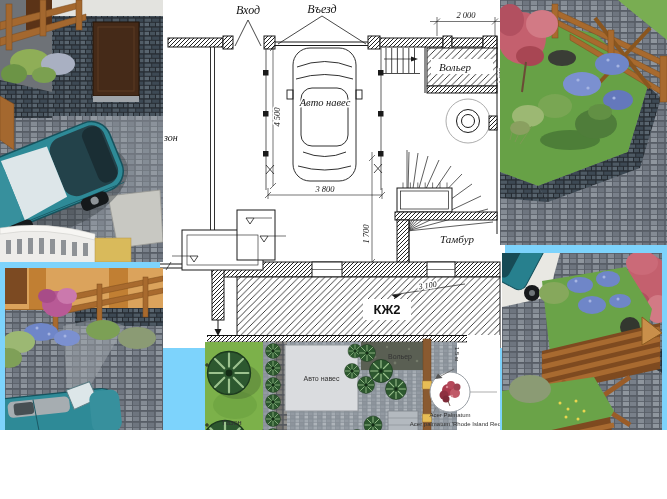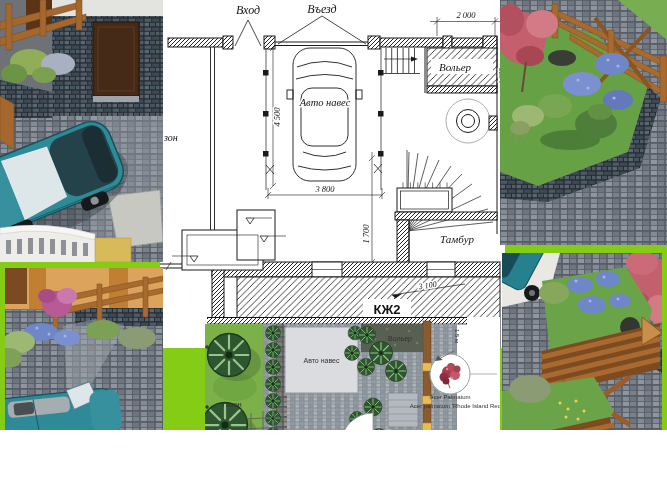--- a/index.html
+++ b/index.html
@@ -1,16 +1,16 @@
 <!DOCTYPE html>
 <html><head>
 <meta charset="utf-8">
 <style>
   html,body{margin:0;padding:0;background:#fff;}
-  .canvas{position:relative;width:667px;height:430px;background:#84cc16;overflow:hidden;
+  .canvas{position:relative;width:667px;height:430px;background:#7dd3fc;overflow:hidden;
           font-family:"Liberation Sans",sans-serif;}
   .panel{position:absolute;}
   .z1{z-index:1}.z2{z-index:2}.z3{z-index:3}
   svg{display:block}
   .cad{font-family:"Liberation Serif",serif;font-style:italic;fill:#141414;}
   .halo{paint-order:stroke;stroke:#ffffff;stroke-width:3px;stroke-linejoin:round;}
   .lbl{font-family:"Liberation Sans",sans-serif;fill:#333;}
 </style>
 </head>
 <body>
@@ -253,21 +253,21 @@
       <text class="cad halo" x="165" y="192" font-size="8.5" text-anchor="middle">3 800</text>
       <text class="cad halo" transform="rotate(-90 208.5 234)" x="208.5" y="234" font-size="8.5" text-anchor="middle">1 700</text>
       <text class="cad halo" transform="rotate(-90 342.5 76)" x="342.5" y="76" font-size="7" text-anchor="middle">1 600</text>
       <text class="cad halo" x="297" y="243" font-size="11" text-anchor="middle">Тамбур</text>
       <text class="cad halo" transform="rotate(-8 268 288)" x="268" y="288" font-size="8" text-anchor="middle">3 100</text>
       <text x="227" y="314" font-size="13" font-weight="bold" text-anchor="middle" fill="#111" style="font-family:&quot;Liberation Sans&quot;,sans-serif">КЖ2</text>
       <text class="cad" x="4" y="141" font-size="10">зон</text>
     </svg>
   </div>
 
-  <div class="panel z2" style="left:205px;top:317px;width:295px;height:163px">
+  <div class="panel z2" style="left:205px;top:335px;width:295px;height:163px">
     <svg viewBox="0 0 295 163" width="295" height="163">
       <rect width="295" height="163" fill="#fff"></rect>
       <rect x="2" y="0" width="260" height="7" fill="url(#hatchD)"></rect>
       <line x1="2" y1="0.5" x2="262" y2="0.5" stroke="#111"></line>
         <line x1="2" y1="7" x2="262" y2="7" stroke="#111" stroke-width="0.7"></line>
       <rect x="55" y="7" width="197" height="156" fill="url(#pave)"></rect>
       <rect x="0" y="7" width="58" height="156" fill="#7cb14a"></rect>
       <ellipse cx="30" cy="70" rx="22" ry="14" fill="#6aa040" opacity="0.6"></ellipse>
       <ellipse cx="20" cy="140" rx="18" ry="12" fill="#6aa040" opacity="0.6"></ellipse>
       <rect x="69" y="7" width="13" height="156" fill="url(#cob2)" opacity="0.9"></rect>

